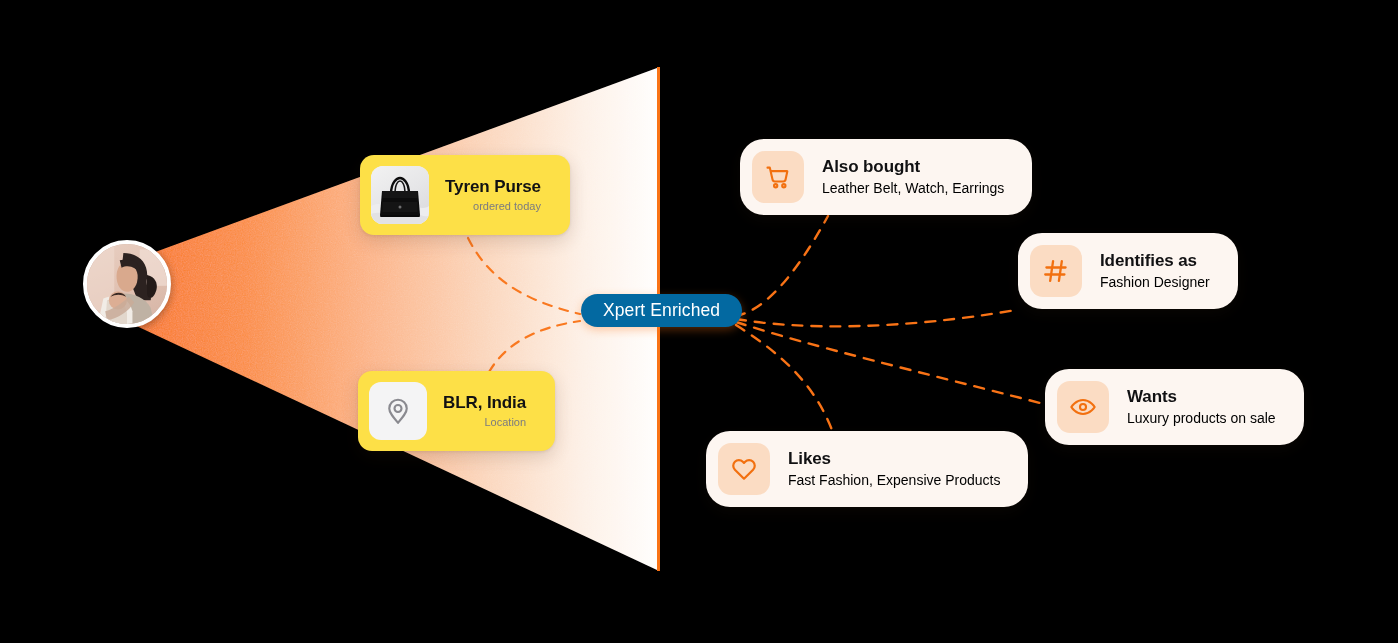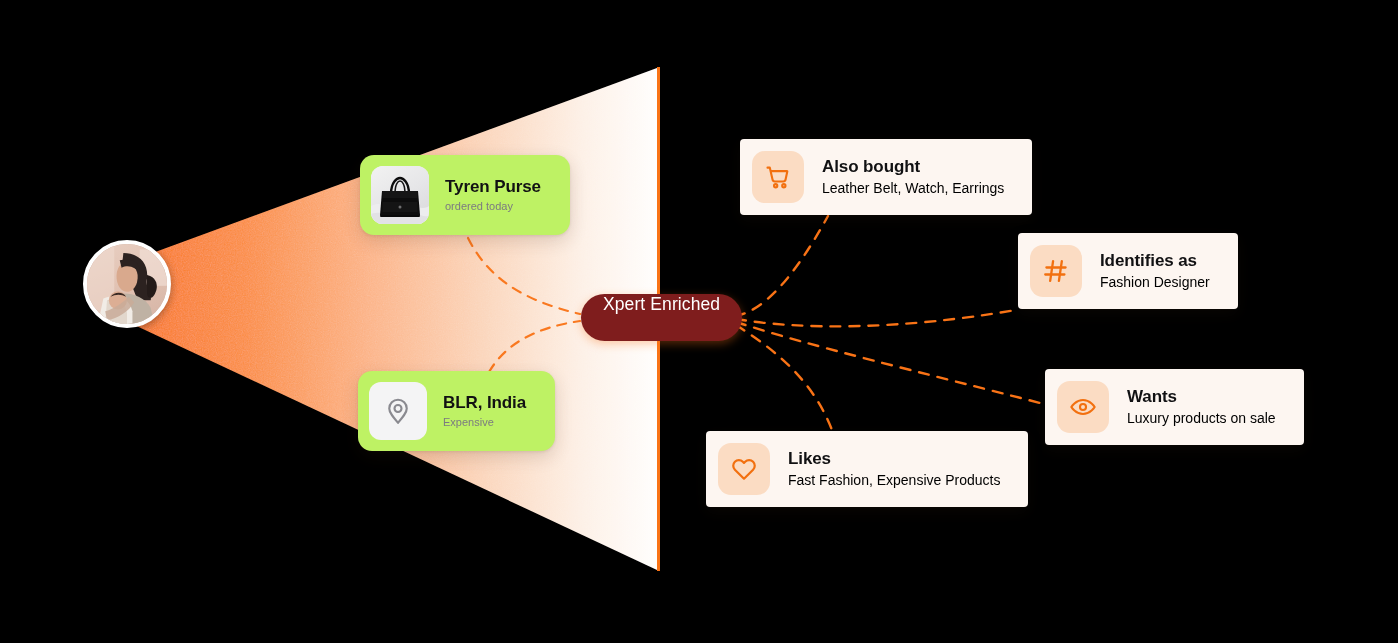--- a/index.html
+++ b/index.html
@@ -49,44 +49,46 @@
     background: #caa99a;
     box-shadow: 0 2px 8px rgba(0,0,0,0.35);
   }
   #avatar .ph { position:absolute; left:0; top:0; width:100%; height:100%; }
 
   
   #pill {
     position: absolute;
     left: 581px;
     top: 294px;
-    height: 47px;
+    height: 33px;
     padding: 0 22px;
     display: flex;
+    align-items: center;
     justify-content: center;
-    background: #7f1d1d;
+    background: #0369a1;
     border-radius: 24px;
     color: #ffffff;
     font-size: 17.5px;
     font-weight: 500;
     letter-spacing: 0.1px;
     white-space: nowrap;
     box-shadow: 0 3px 10px rgba(249,115,22,0.35);
     z-index: 6;
   }
 
   
   .wcard {
     position: absolute;
     display: flex;
     align-items: center;
-    background: #bef264;
+    background: #fde047;
     border-radius: 14px;
     box-shadow: 0 6px 18px rgba(60,40,20,0.16), 0 1px 3px rgba(60,40,20,0.10);
     z-index: 5;
+    text-align: right;
   }
   .wcard .thumb {
     width: 58px; height: 58px;
     border-radius: 12px;
     background: #f1f1f1;
     flex: none;
     overflow: hidden;
     position: relative;
     display:flex; align-items:center; justify-content:center;
   }
@@ -101,21 +103,21 @@
 
   #card-purse { left: 360px; top: 155px; padding: 11px; }
   #card-location { left: 330px; top: 371px; padding: 11px; margin-left: 28px; }
 
   
   .ccard {
     position: absolute;
     display: flex;
     align-items: center;
     background: #FDF6F1;
-    border-radius: 4px;
+    border-radius: 24px;
     padding: 12px;
     box-shadow: 0 5px 16px rgba(70,45,25,0.13), 0 1px 3px rgba(70,45,25,0.08);
     z-index: 5;
   }
   .ccard .tile {
     width: 52px; height: 52px;
     border-radius: 13px;
     background: #FBDCC3;
     flex: none;
     display: flex; align-items: center; justify-content: center;
@@ -249,21 +251,21 @@
 
   <div class="wcard" id="card-location">
     <div class="thumb pin-tile">
       <svg width="30" height="30" viewBox="0 0 24 24" fill="none" stroke="#8a8a90" stroke-width="1.7" stroke-linecap="round" stroke-linejoin="round">
         <path d="M12 21.5c4.2-5 7-8.3 7-11.5a7 7 0 1 0-14 0c0 3.2 2.8 6.5 7 11.5Z"></path>
         <circle cx="12" cy="10" r="2.8"></circle>
       </svg>
     </div>
     <div class="txt">
       <div class="t1">BLR, India</div>
-      <div class="t2">Expensive</div>
+      <div class="t2">Location</div>
     </div>
   </div>
 
   <div class="ccard" id="card-bought">
     <div class="tile">
       <svg width="28" height="28" viewBox="0 0 24 24" fill="none" stroke="#F2700F" stroke-width="1.8" stroke-linecap="round" stroke-linejoin="round">
         <path d="M3 4h2l2.3 10.2a2 2 0 0 0 2 1.6h7.2a2 2 0 0 0 2-1.6L20 7H6.2"></path>
         <circle cx="10" cy="19.5" r="1.4"></circle>
         <circle cx="17" cy="19.5" r="1.4"></circle>
       </svg>

